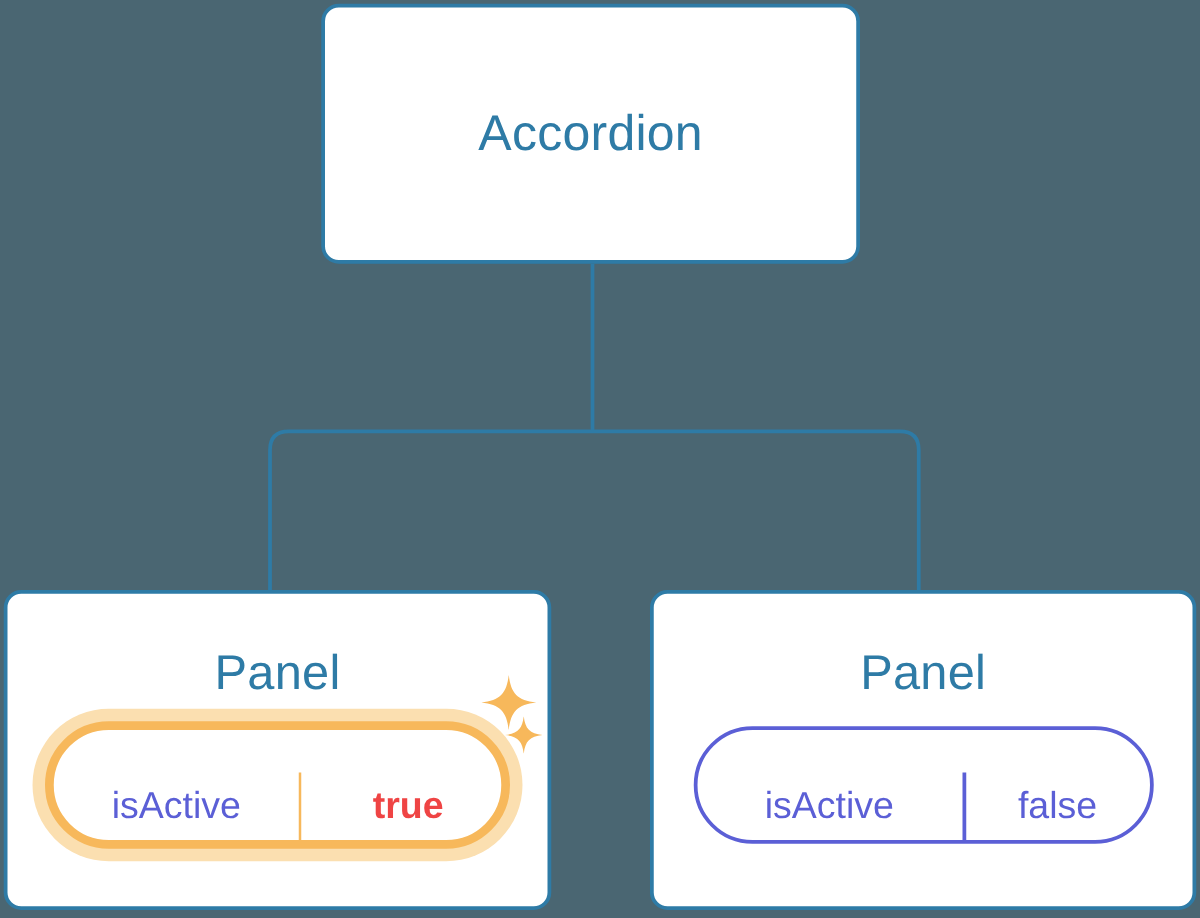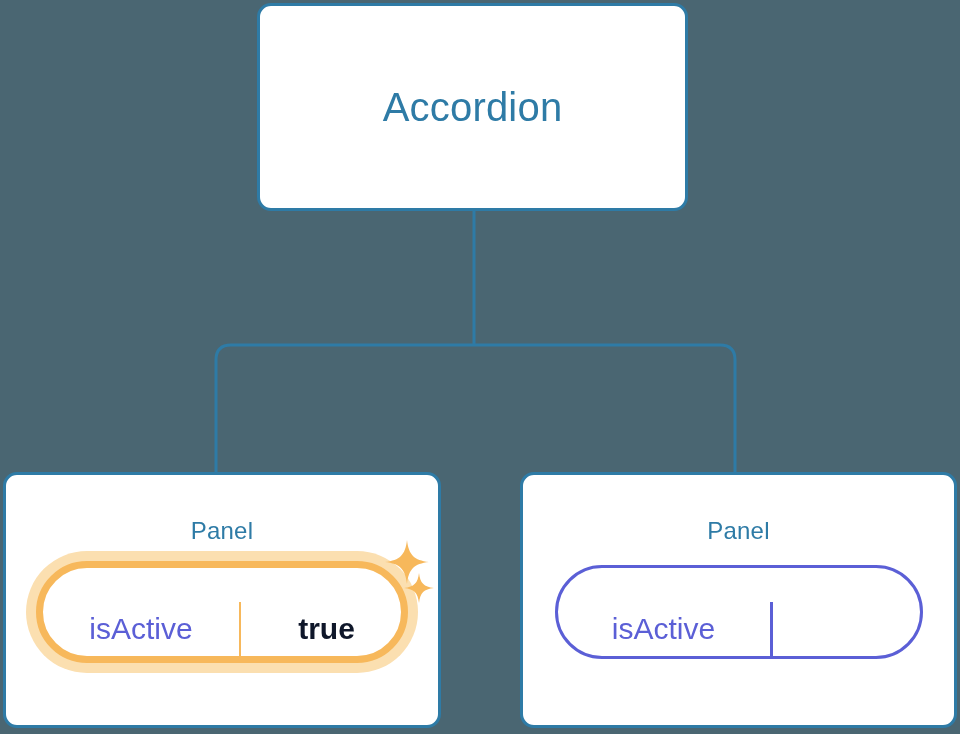--- a/index.html
+++ b/index.html
@@ -69,21 +69,21 @@
     color: #2e7ba6;
     font-size: 40px;
     font-weight: 400;
     letter-spacing: 0.2px;
     text-align: center;
     white-space: nowrap;
   }
 
   .node-leaf-left .node-title,
   .node-leaf-right .node-title {
-    font-size: 24px;
+    font-size: 39px;
     margin-top: 42px;
   }
 
   .leaf-inner {
     width: 100%;
     height: 100%;
     position: relative;
     display: flex;
     flex-direction: column;
     align-items: center;
@@ -137,21 +137,21 @@
   }
 
   .prop-pill.highlight .pill-key {
     width: 196px;
     border-right: 2px solid #f7b85b;
   }
 
   .prop-pill.highlight .pill-val {
     flex: 1;
     font-weight: bold;
-    color: #0f172a;
+    color: #ef4444;
     padding-left: 11px;
   }
 
   
   .pill-wrap-plain {
     margin-top: 20px;
   }
 
   .prop-pill.plain {
     border: 3px solid #5b5fd6;
@@ -224,18 +224,19 @@
     <path d="M50 0 C54 34 66 46 100 50 C66 54 54 66 50 100 C46 66 34 54 0 50 C34 46 46 34 50 0 Z" fill="#f7b85b"></path>
   </svg>
 
   <div class="node-card node-leaf-right">
     <div class="leaf-inner">
       <div class="node-title">Panel</div>
 
       <div class="pill-wrap-plain">
         <div class="prop-pill plain">
           <div class="pill-key">isActive</div>
+          <div class="pill-val">false</div>
         </div>
       </div>
     </div>
   </div>
 
 </div>
 
 </body></html>

